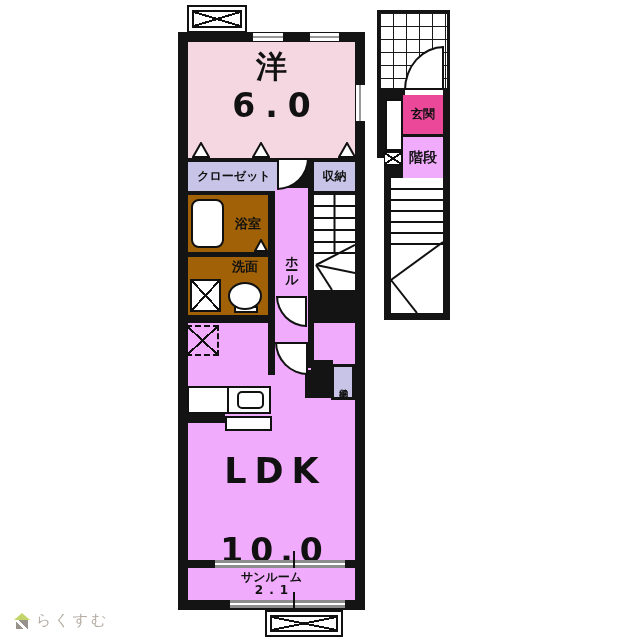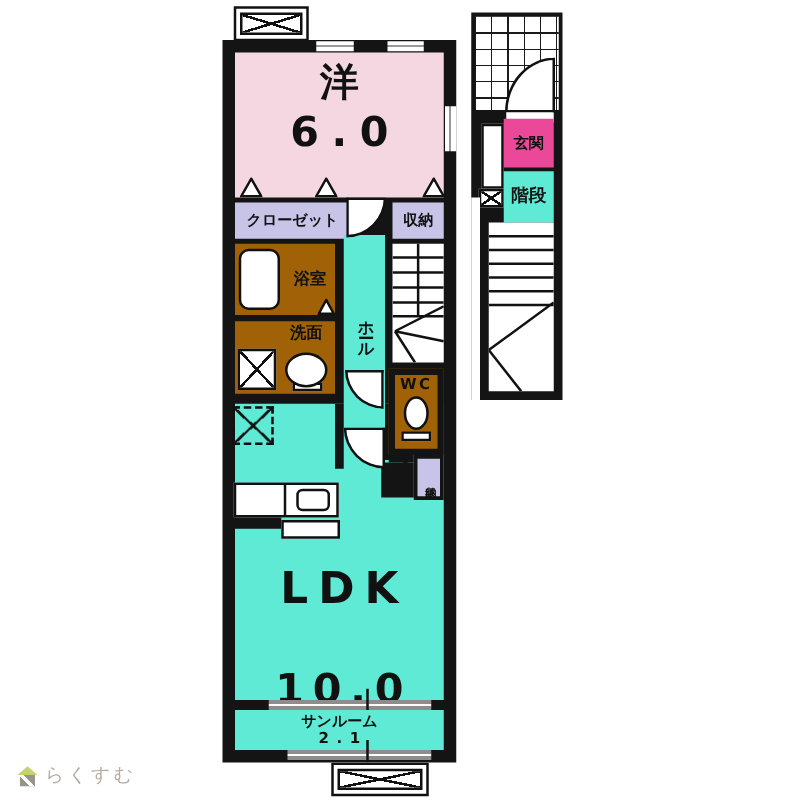--- a/index.html
+++ b/index.html
@@ -6,21 +6,21 @@
   html,body { background:#fff; }
   #canvas {
     position: relative; width: 640px; height: 640px; background:#fff;
     font-family: "DejaVu Sans", "Liberation Sans", sans-serif;
     font-weight: bold; color:#111; overflow: hidden;
   }
   .abs { position:absolute; }
   .bldg { position:absolute; background:#141414; }
   .room { position:absolute; display:flex; align-items:center; justify-content:center; }
   .pink { background:#f4d7e1; }
-  .yellow { background:#5eead4; }
+  .yellow { background:#f0abfc; }
   .blue { background:#a16207; }
   .purple { background:#c8c4e8; }
   .gray { background:#ec4899; }
   .white { background:#fff; }
   .wall { position:absolute; background:#141414; }
   .cross {
     background-image:
       linear-gradient(to top right, transparent calc(50% - 1px), #111 calc(50% - 1px), #111 calc(50% + 1px), transparent calc(50% + 1px)),
       linear-gradient(to bottom right, transparent calc(50% - 1px), #111 calc(50% - 1px), #111 calc(50% + 1px), transparent calc(50% + 1px));
   }
@@ -130,25 +130,20 @@
     <div class="wall" style="left:90px; top:291px; width:7px; height:52px;"></div>
     <div class="wall" style="left:130px; top:291px; width:6px; height:45px;"></div>
     <div class="wall" style="left:133px; top:328px; width:22px; height:10px;"></div>
     <div class="wall" style="left:127px; top:338px; width:28px; height:28px;"></div>
 
     <div class="abs cross" style="left:8px; top:293px; width:33px; height:31px; border:2px dashed #111;"></div>
 
     <div class="arc" style="left:98px; top:264px; width:31px; height:31px; border-radius:0 0 0 100%;"></div>
     <div class="arc" style="left:97px; top:310px; width:33px; height:33px; border-radius:0 0 0 100%;"></div>
 
-    <div class="room blue" style="left:133px; top:263px; width:44px; height:69px; border:5px solid #141414; flex-direction:column; justify-content:flex-start;">
-      <div class="lbl" style="font-size:12px; letter-spacing:2px; margin-top:1px;">WC</div>
-      <div class="abs white" style="left:7px; top:17px; width:20px; height:27px; border:2px solid #111; border-radius:50%;"></div>
-      <div class="abs white" style="left:5px; top:45px; width:24px; height:8px; border:2px solid #111;"></div>
-    </div>
 
     <div class="room purple" style="left:153px; top:332px; width:24px; height:36px; border:3px solid #141414;">
       <div class="lbl vtext" style="font-size:9px; letter-spacing:0;">収納</div>
     </div>
     <div class="abs" style="left:138px; top:336px; width:0; height:0; border-top:6px solid transparent; border-bottom:6px solid transparent; border-right:10px solid #141414;"></div>
 
     <div class="abs white" style="left:9px; top:354px; width:84px; height:28px; border:2px solid #111;">
       <div class="abs white" style="left:48px; top:3px; width:27px; height:18px; border:2px solid #111; border-radius:5px;"></div>
       <div class="abs" style="left:38px; top:0; width:2px; height:24px; background:#111;"></div>
     </div>

